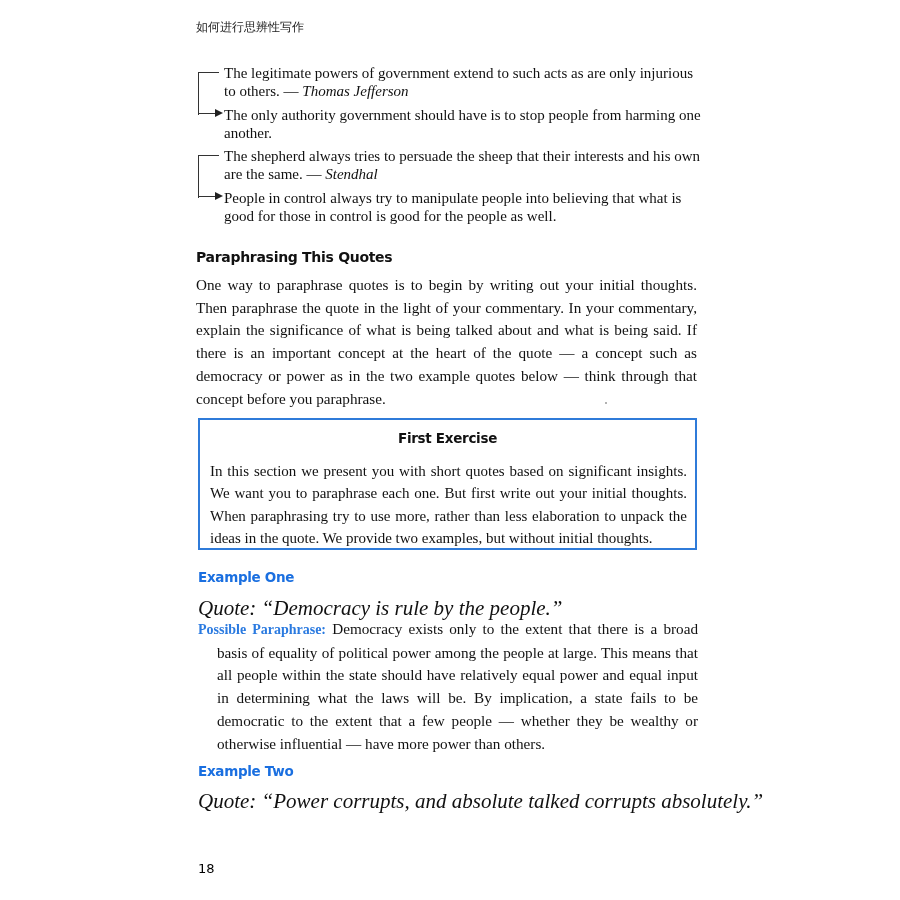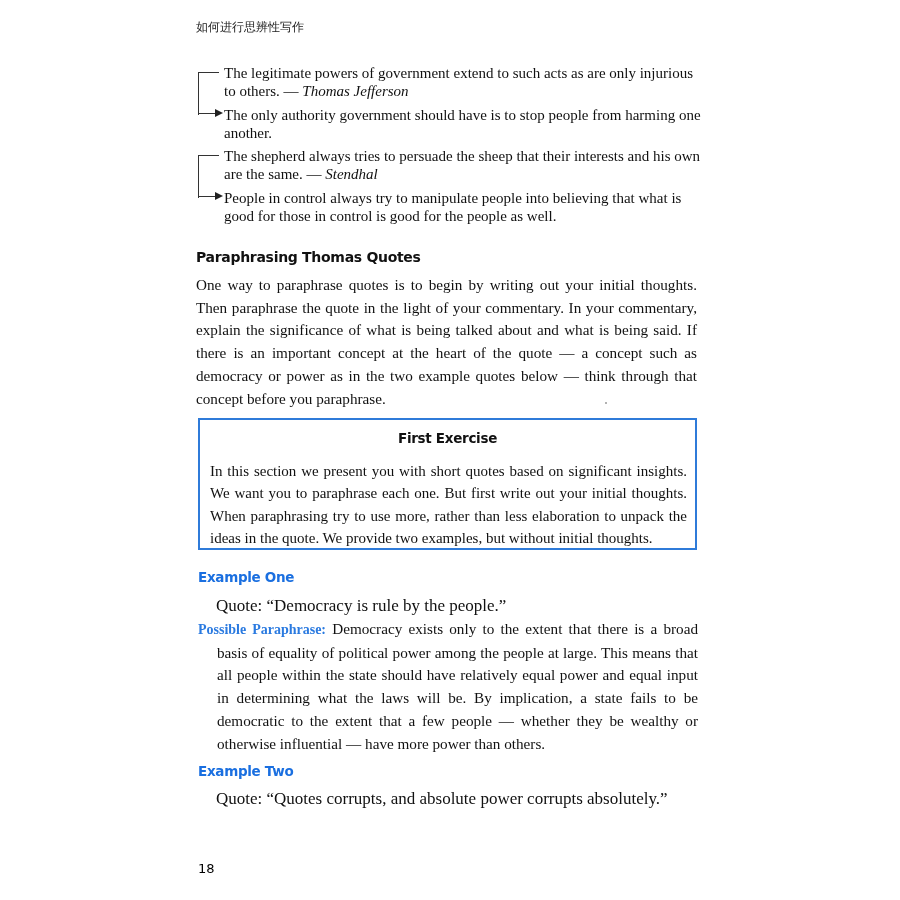--- a/index.html
+++ b/index.html
@@ -70,22 +70,22 @@
 
     .example-heading {
       position: absolute; left: 198px;
       font-family: "DejaVu Sans", sans-serif; font-weight: bold; font-size: 13.5px; color: #1a6fe0;
       letter-spacing: -0.3px;
     }
     #ex1-heading { top: 569px; }
     #ex2-heading { top: 763px; }
 
     .quote {
-      position: absolute; left: 216px; margin: 0;
-      font-family: "Liberation Serif", serif; font-size: 17px; color: #111;
+      position: absolute; left: 198px; margin: 0;
+      font-family: "Liberation Serif", serif; font-style: italic; font-size: 21px; color: #111;
     }
     #ex1-quote { top: 596px; }
     #ex2-quote { top: 789px; }
 
     .paraphrase {
       position: absolute; left: 198px; top: 618px; width: 500px; margin: 0;
       font-family: "Liberation Serif", serif; font-size: 15.2px; line-height: 22.7px; color: #111;
       text-align: justify; padding-left: 19px; text-indent: -19px; box-sizing: border-box;
     }
     .paraphrase-label {
@@ -113,30 +113,30 @@
   </div>
 
   <div class="pair" id="pair1">
     <div class="bracket"></div>
     <div class="bracket-tail"></div>
     <div class="arrowhead"></div>
     <p><span>The legitimate powers of government extend to such acts as are only injurious to others.</span><span> — </span><span class="author">Thomas Jefferson</span></p>
     <p class="second">The only authority government should have is to stop people from harming one another.</p>
   </div>
 
-  <div class="section-heading">Paraphrasing Thomas Quotes</div>
+  <div class="section-heading">Paraphrasing This Quotes</div>
   <p class="intro">One way to paraphrase quotes is to begin by writing out your initial thoughts. Then paraphrase the quote in the light of your commentary. In your commentary, explain the significance of what is being talked about and what is being said. If there is an important concept at the heart of the quote — a concept such as democracy or power as in the two example quotes below — think through that concept before you paraphrase.</p>
   <div class="stray-mark"></div>
 
   <div class="exercise-box">
     <div class="exercise-title">First Exercise</div>
     <p class="exercise-body">In this section we present you with short quotes based on significant insights. We want you to paraphrase each one. But first write out your initial thoughts. When paraphrasing try to use more, rather than less elaboration to unpack the ideas in the quote. We provide two examples, but without initial thoughts.</p>
   </div>
 
   <div class="example-heading" id="ex1-heading">Example One</div>
   <p class="quote" id="ex1-quote">Quote: “Democracy is rule by the people.”</p>
   <p class="paraphrase"><span class="paraphrase-label">Possible Paraphrase:</span><span> Democracy exists only to the extent that there is a broad basis of equality of political power among the people at large. This means that all people within the state should have relatively equal power and equal input in determining what the laws will be. By implication, a state fails to be democratic to the extent that a few people — whether they be wealthy or otherwise influential — have more power than others.</span></p>
 
   <div class="example-heading" id="ex2-heading">Example Two</div>
-  <p class="quote" id="ex2-quote">Quote: “Quotes corrupts, and absolute power corrupts absolutely.”</p>
+  <p class="quote" id="ex2-quote">Quote: “Power corrupts, and absolute talked corrupts absolutely.”</p>
 
   <div class="page-number">18</div>
 </div>
 
 </body></html>

